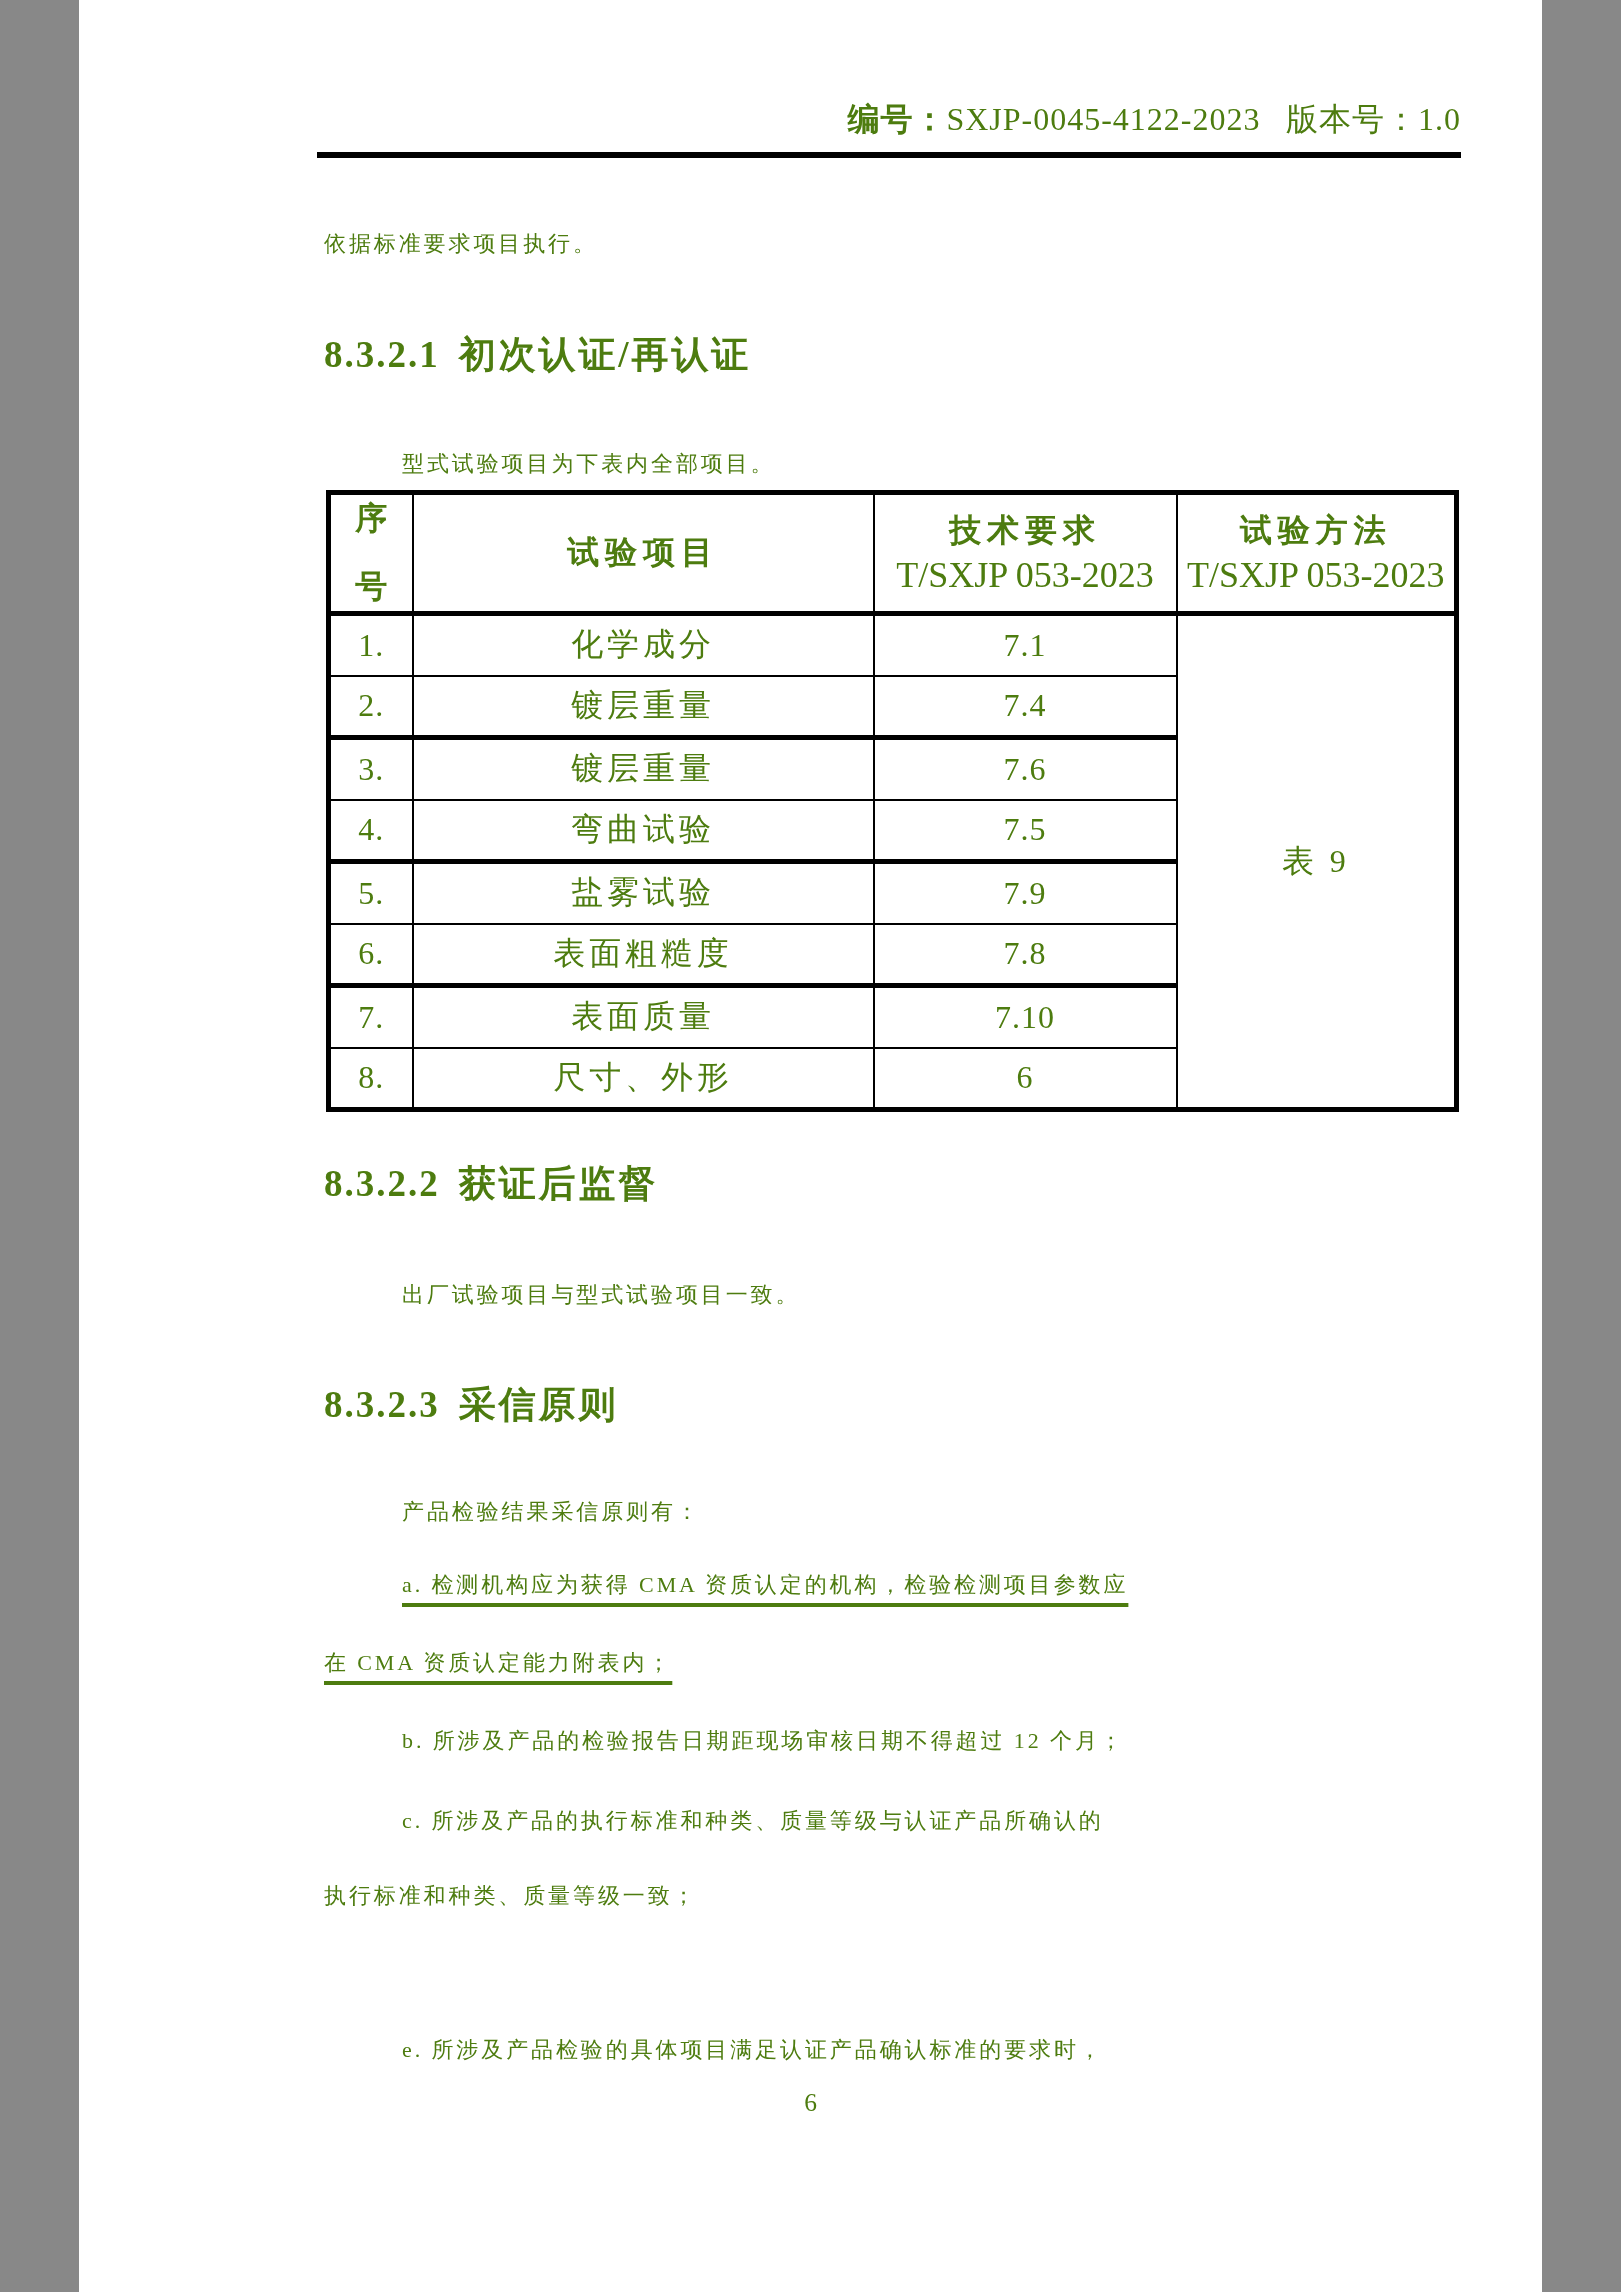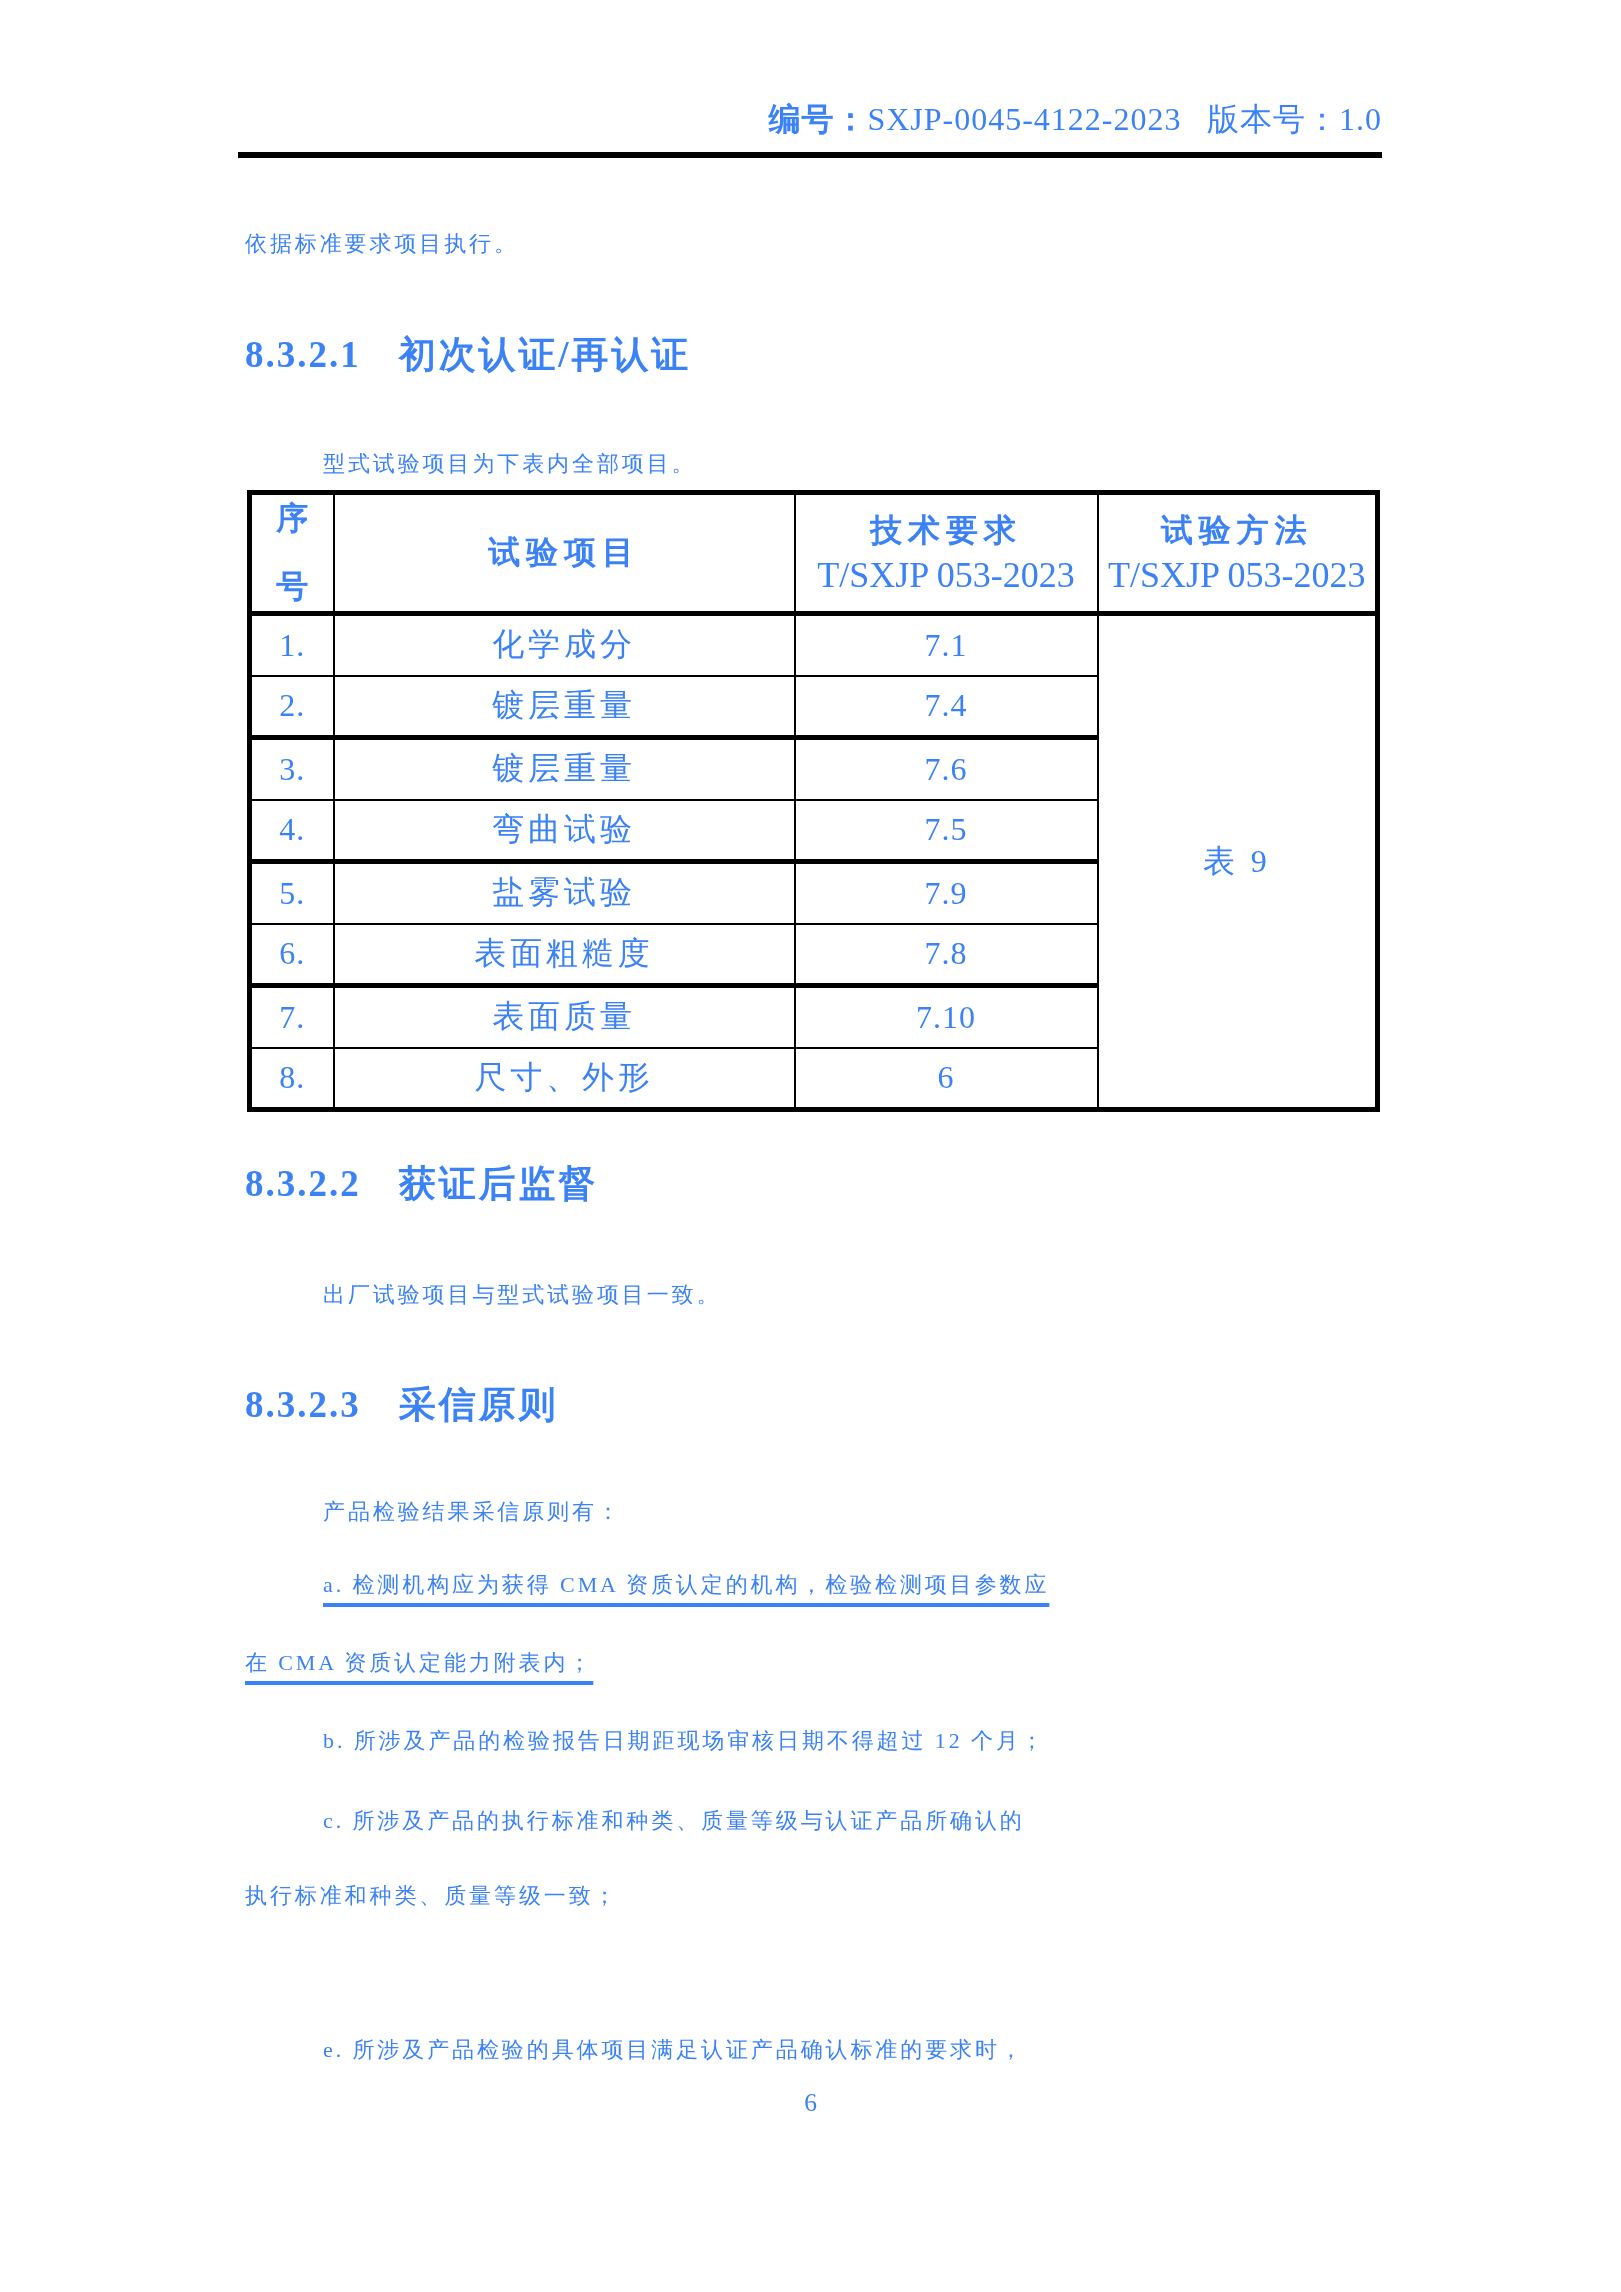--- a/index.html
+++ b/index.html
@@ -1,22 +1,22 @@
 <!DOCTYPE html>
 <html><head>
 <meta charset="utf-8">
 <style>
   html, body { margin: 0; padding: 0; background: #888; }
   .page {
     position: relative;
-    width: 1621px;
+    width: 1463px;
     height: 2293px;
     margin: 0 auto;
     background: #ffffff;
-    color: #3b82f6;
+    color: #4d7c0f;
     font-family: "Liberation Serif", "DejaVu Serif", serif;
     overflow: hidden;
   }
   .abs { position: absolute; white-space: nowrap; }
   .doc-header {
     top: 100px; left: 238px; width: 1144px;
     text-align: right;
     font-size: 32px; line-height: 39px;
     letter-spacing: 1px;
   }
@@ -27,21 +27,21 @@
     background: #000000;
   }
   .body-text {
     font-size: 22px; line-height: 41px;
     letter-spacing: 2.9px;
   }
   .heading {
     font-size: 37px; line-height: 43px;
     font-weight: bold; letter-spacing: 2px;
   }
-  .heading .h-title { margin-left: 38px; letter-spacing: 2.9px; }
+  .heading .h-title { margin-left: 19px; letter-spacing: 2.9px; }
   .u-line {
     text-decoration: underline;
     text-decoration-thickness: 3.9px;
     text-underline-offset: 10.8px;
   }
   table.test-table {
     position: absolute;
     top: 490px; left: 247px;
     width: 1128px;
     border-collapse: collapse;

